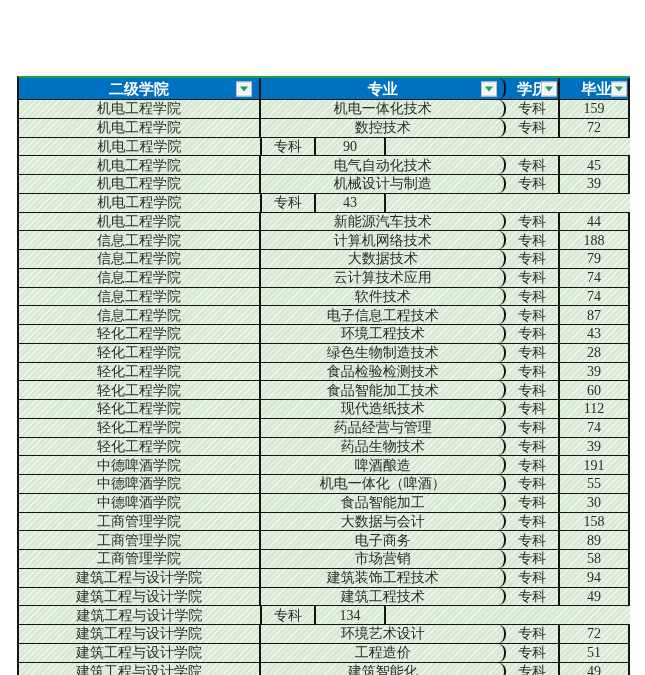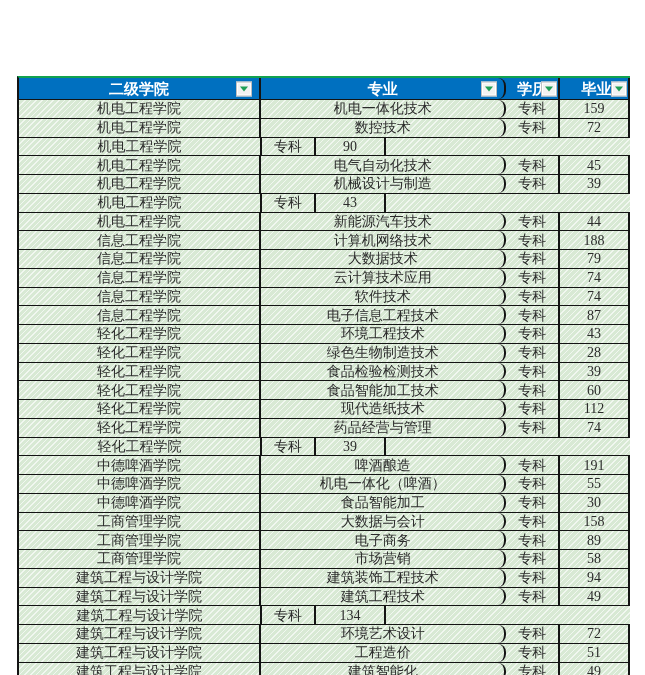--- a/index.html
+++ b/index.html
@@ -177,20 +177,21 @@
           <div class="t-cell c4">112</div>
         </div>
         <div class="t-row">
           <div class="t-cell c1">轻化工程学院</div>
           <div class="t-cell c2">药品经营与管理</div>
           <div class="t-cell c3">专科</div>
           <div class="t-cell c4">74</div>
         </div>
         <div class="t-row">
           <div class="t-cell c1">轻化工程学院</div>
+          <div class="t-cell c2">药品生物技术</div>
           <div class="t-cell c3">专科</div>
           <div class="t-cell c4">39</div>
         </div>
         <div class="t-row">
           <div class="t-cell c1">中德啤酒学院</div>
           <div class="t-cell c2">啤酒酿造</div>
           <div class="t-cell c3">专科</div>
           <div class="t-cell c4">191</div>
         </div>
         <div class="t-row">

